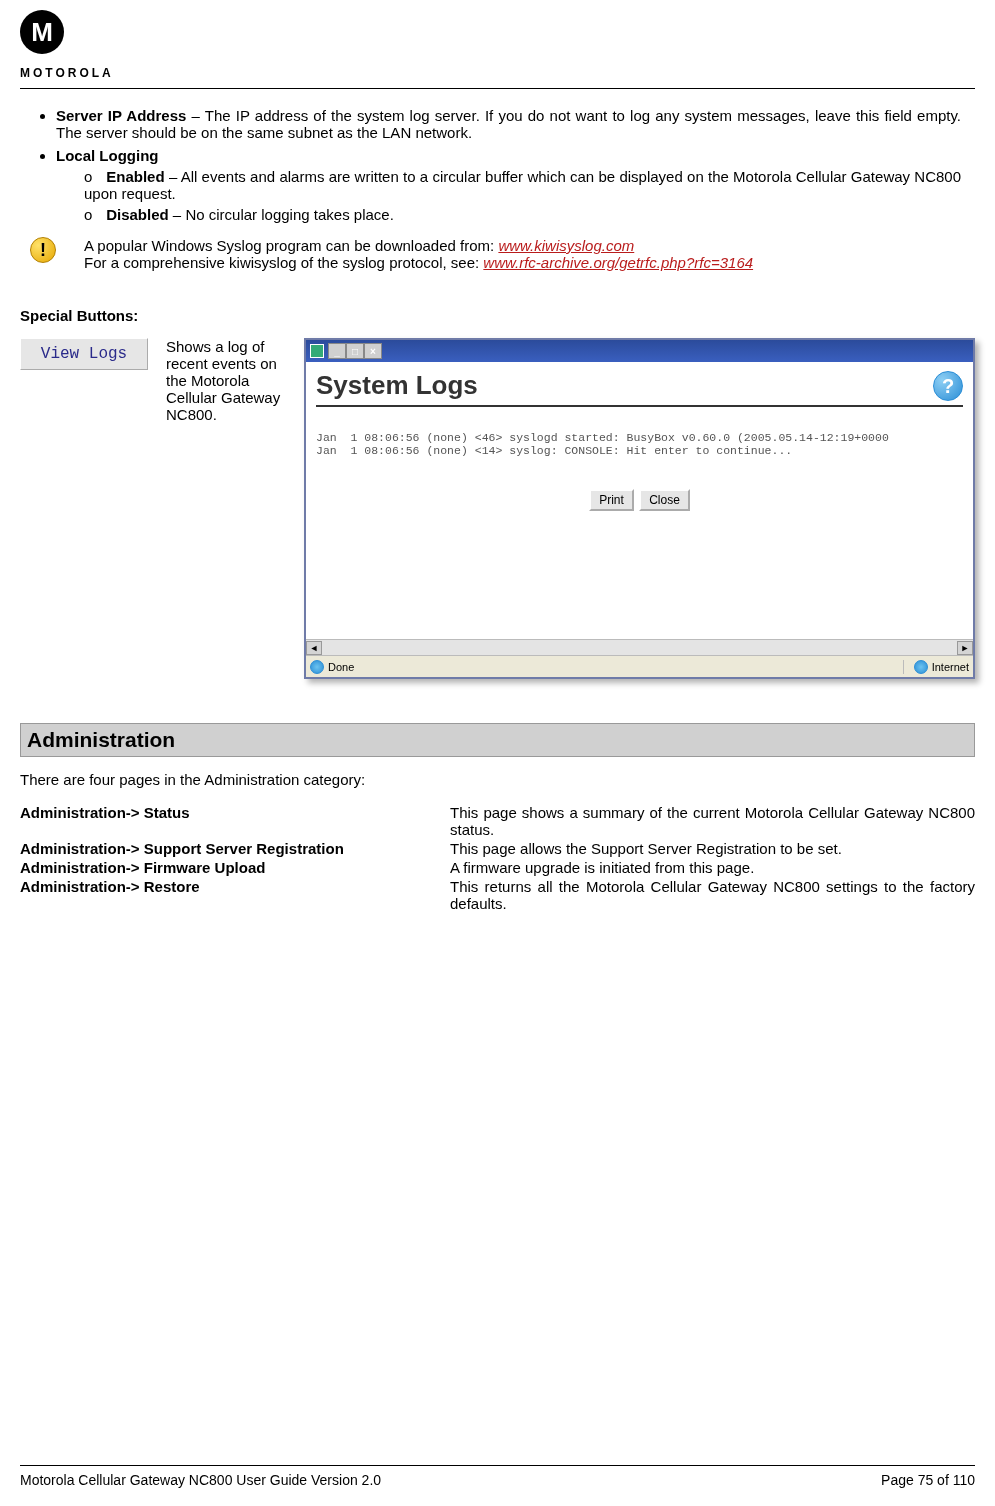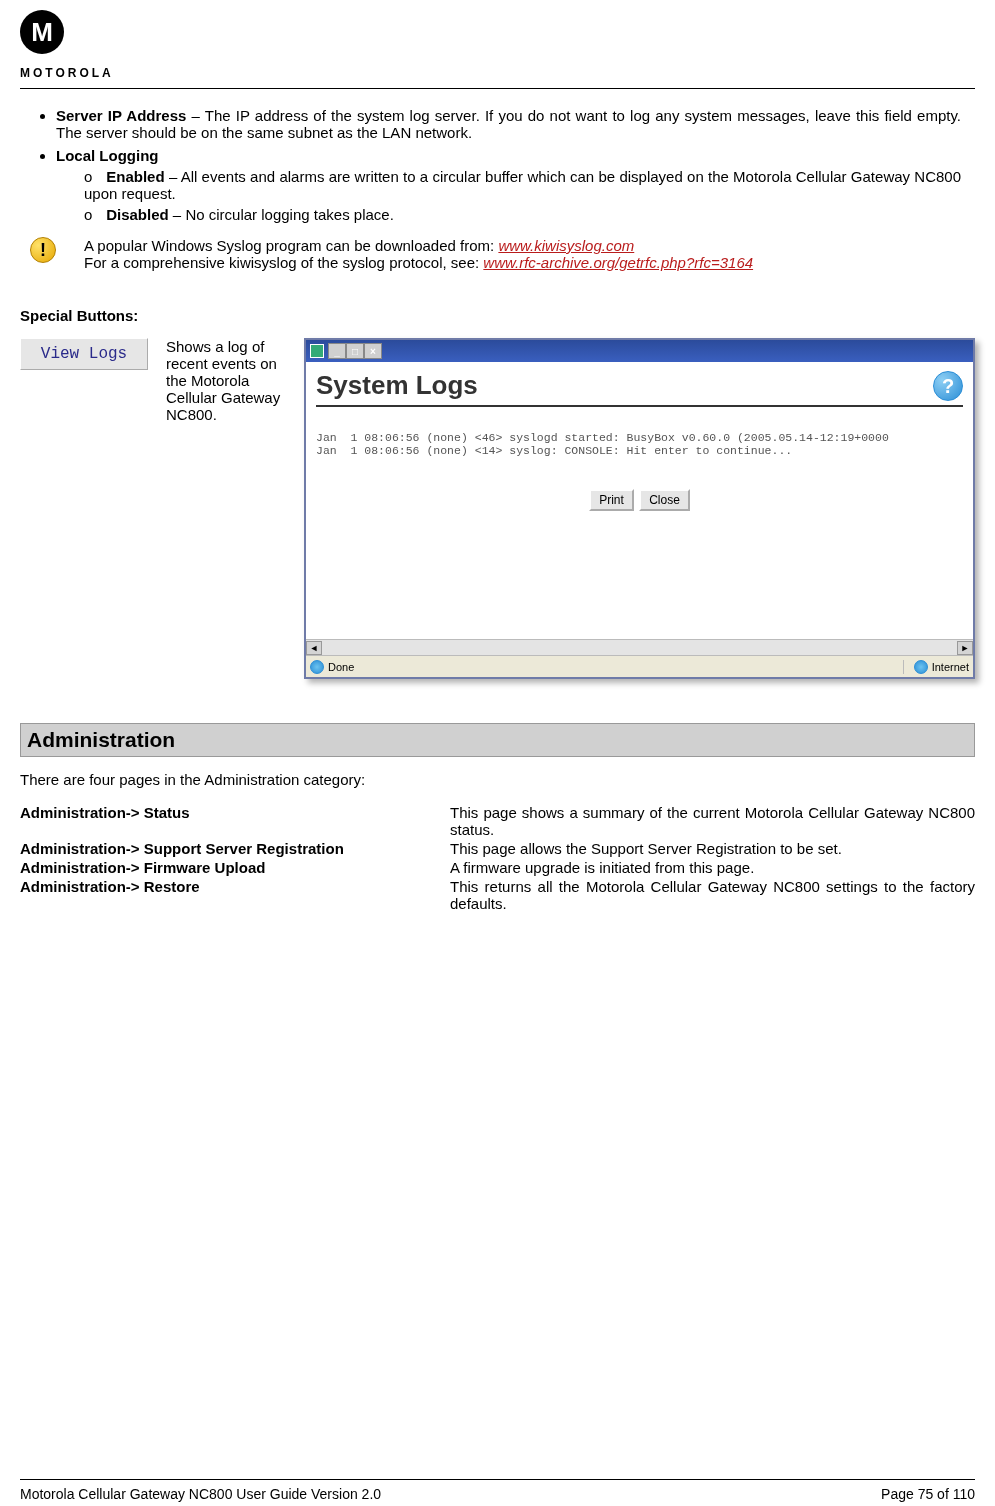--- a/index.html
+++ b/index.html
@@ -102,21 +102,21 @@
   .section-bar {
     background: #d0d0d0; border: 1px solid #999; padding: 4px 6px;
     font-weight: bold; font-size: 21px; margin: 44px 0 14px 0;
   }
   .admin-intro { margin-bottom: 16px; }
   .admin-table { width: 100%; border-collapse: collapse; }
   .admin-table td { vertical-align: top; padding: 0 0 2px 0; }
   .admin-table td.col1 { width: 430px; font-weight: bold; }
   .admin-table td.col2 { text-align: justify; }
   .footer {
-    position: absolute; bottom: 4px; left: 20px; right: 20px;
+    position: absolute; bottom: 18px; left: 20px; right: 20px;
     border-top: 1px solid #000; padding-top: 6px;
     display: flex; justify-content: space-between; font-size: 14px;
   }
 </style>
 </head>
 <body>
 
 <div class="header">
   <div class="logo-wrap">
     <div class="logo-circle">M</div>

